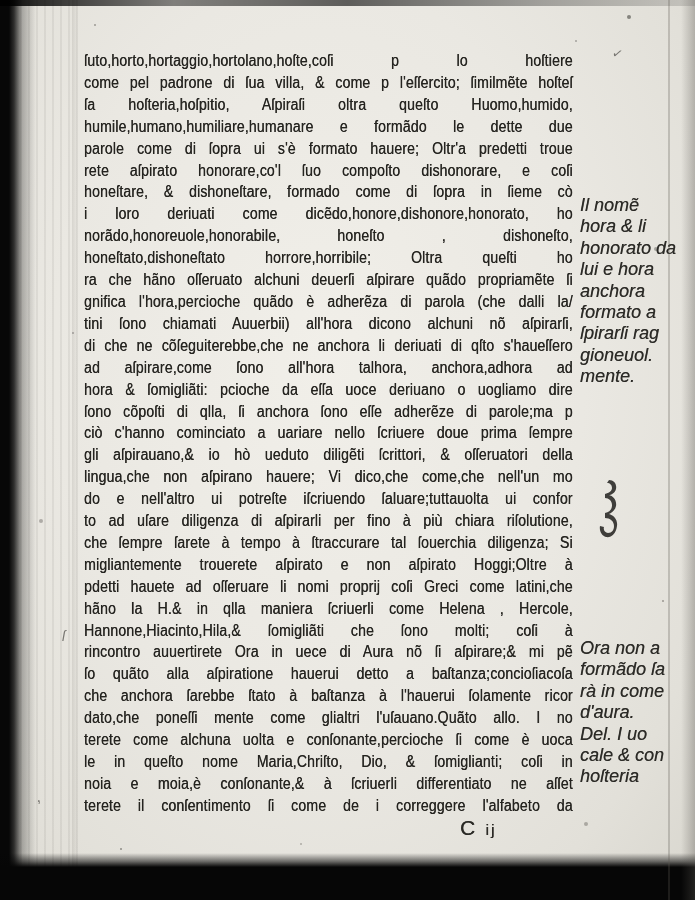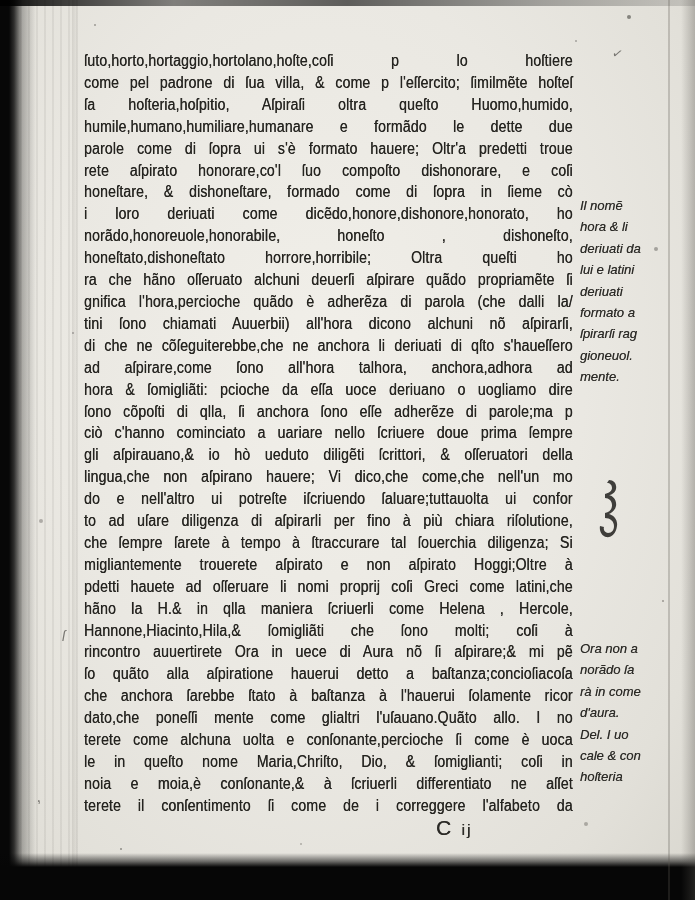--- a/index.html
+++ b/index.html
@@ -14,28 +14,28 @@
     position:absolute; left:84px; top:50px; width:540px;
     transform:scaleX(0.905); transform-origin:left top;
     font-size:15.6px; line-height:21.9px; color:#24231f;
     letter-spacing:0.15px;
     text-shadow:0.3px 0 0 rgba(36,35,31,.8);
   }
   .body-text .line { text-align:justify; text-align-last:justify; }
   
   .margin-note {
     position:absolute; left:580px; width:110px;
-    font-style:italic; font-size:13px; line-height:21.4px;
+    font-style:italic; font-size:18px; line-height:21.4px;
     color:#2b2a26; text-shadow:0.2px 0 0 rgba(43,42,38,.7);
   }
   .note1 { top:195px; }
   .note2 { top:638px; }
   
   .signature {
-    position:absolute; left:436px; top:816px; width:120px;
+    position:absolute; left:460px; top:816px; width:120px;
     font-size:15.5px; color:#2a2925; letter-spacing:2px;
     text-shadow:0.3px 0 0 rgba(42,41,37,.8);
   }
   .signature::first-letter { font-size:21px; letter-spacing:4px; }
   
   .ornament { position:absolute; left:594px; top:478px; }
   
   .edge-left {
     position:absolute; left:0; top:0; width:36px; height:100%;
     background:linear-gradient(to right,#070707 0 9px, rgba(7,7,7,.82) 14px, rgba(7,7,7,.28) 22px, rgba(7,7,7,0) 100%);
@@ -125,36 +125,36 @@
       <div class="line">dato,che poneſſi mente come glialtri l'uſauano.Quãto allo. I no</div>
       <div class="line">terete come alchuna uolta e conſonante,percioche ſi come è uoca</div>
       <div class="line">le in queſto nome Maria,Chriſto, Dio, &amp; ſomiglianti; coſi in</div>
       <div class="line">noia e moia,è conſonante,&amp; à ſcriuerli differentiato ne aſſet</div>
       <div class="line">terete il conſentimento ſi come de i correggere l'alfabeto da</div>
     </div>
 
   <div class="margin-note note1">
       <div class="note-line">Il nomẽ</div>
       <div class="note-line">hora &amp; li</div>
-      <div class="note-line">deriuati da</div>
-      <div class="note-line">lui e latini</div>
-      <div class="note-line">deriuati</div>
+      <div class="note-line">honorato da</div>
+      <div class="note-line">lui e hora</div>
+      <div class="note-line">anchora</div>
       <div class="note-line">formato a</div>
       <div class="note-line">ſpirarſi rag</div>
       <div class="note-line">gioneuol.</div>
       <div class="note-line">mente.</div>
     </div>
 
   <svg class="ornament" width="30" height="66" viewBox="0 0 30 66">
     <path d="M15 2 C20 2 23 6 22 11 C21 15 17 17 15 17 C19 18 23 22 22 28 C21 33 17 35 15 36 C19 37 24 41 23 48 C22 56 17 60 12 59 C8 58 5 53 6 48 L10 49 C9 52 11 55 14 55 C18 55 20 52 20 48 C20 43 16 40 11 40 L11 35 C16 34 18 31 18 27 C18 23 15 20 11 20 L11 16 C15 15 18 13 18 10 C18 7 16 5 13 5 Z" fill="#21201d" opacity="0.85"></path>
   </svg>
 
   <div class="margin-note note2">
       <div class="note-line">Ora non a</div>
-      <div class="note-line">norãdo ſa</div>
+      <div class="note-line">formãdo ſa</div>
       <div class="note-line">rà in come</div>
       <div class="note-line">d'aura.</div>
       <div class="note-line">Del. I uo</div>
       <div class="note-line">cale &amp; con</div>
       <div class="note-line">hoſteria</div>
     </div>
 
   <div class="signature">C ij</div>
 
   <span class="pen-mark mark-tick">✓</span>

